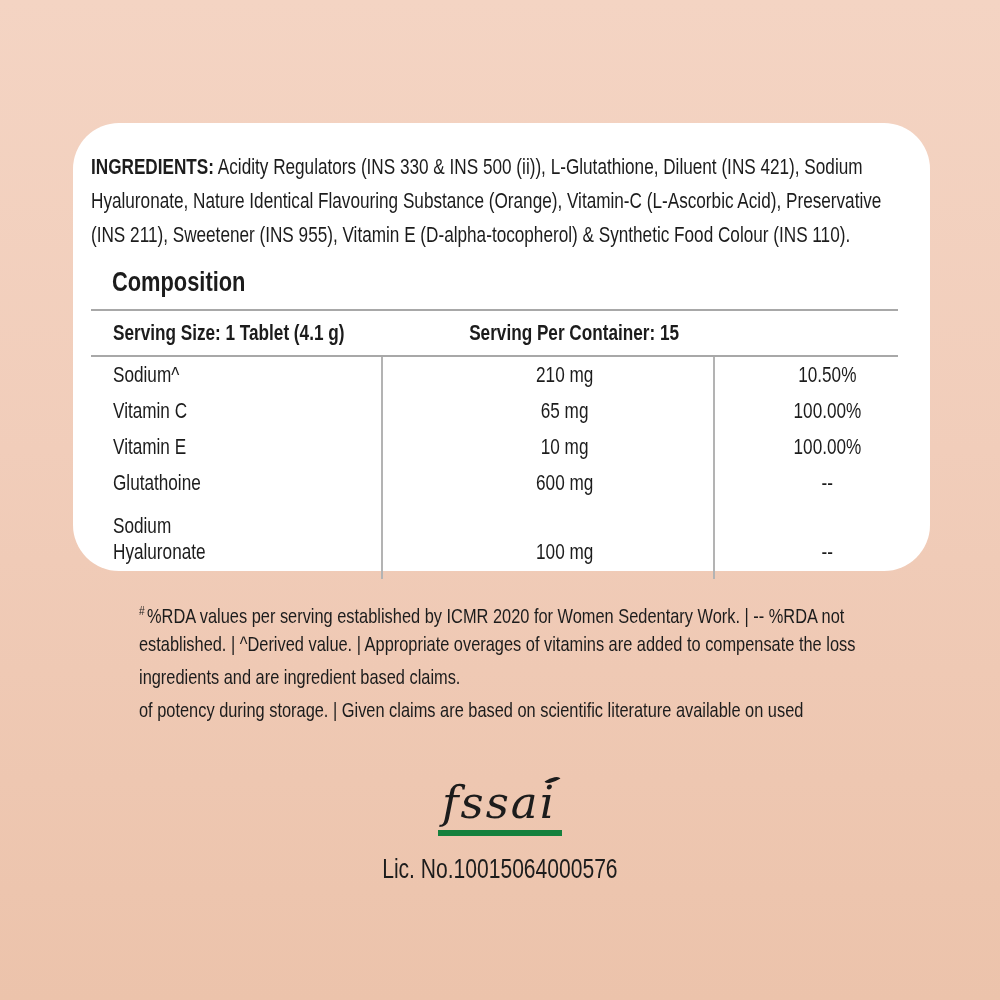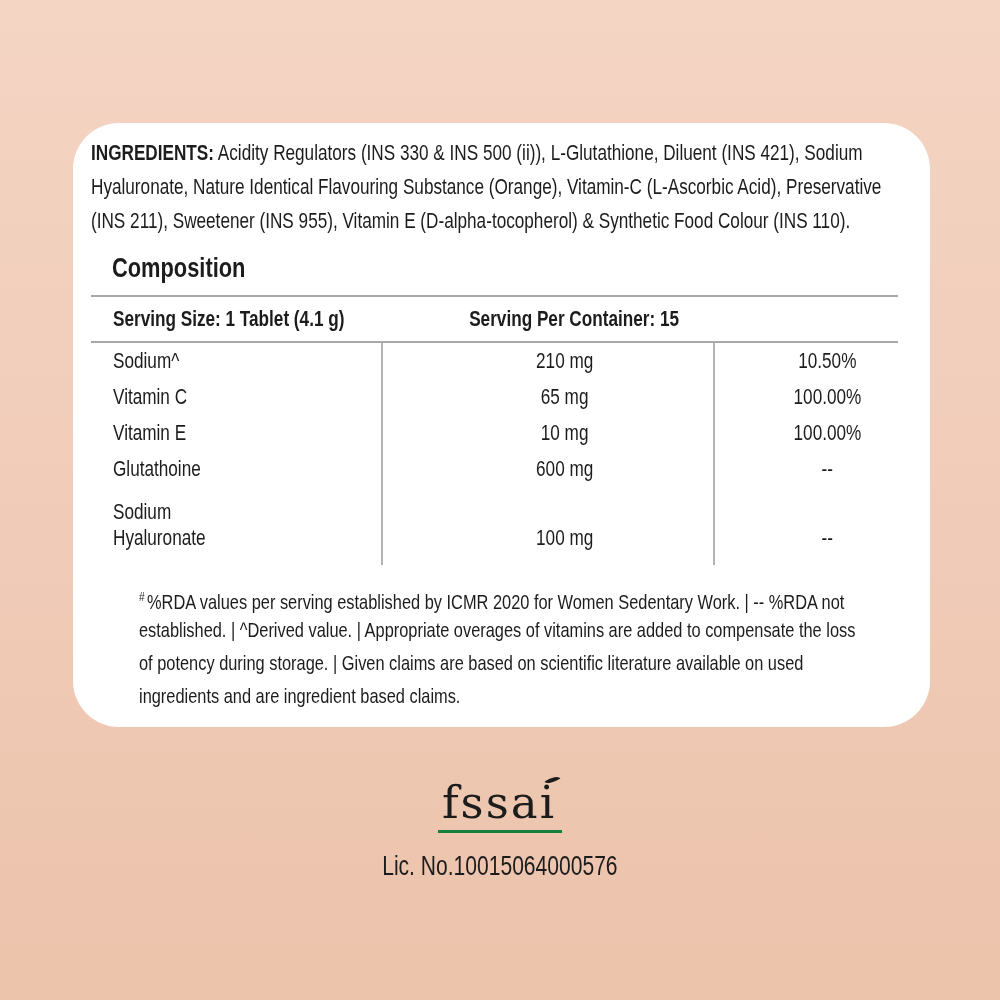--- a/index.html
+++ b/index.html
@@ -6,24 +6,24 @@
   html, body {
     width: 1000px; height: 1000px;
     font-family: "Liberation Sans", sans-serif;
     color: #1c1c1c;
     background: linear-gradient(180deg, #f4d4c3 0%, #f1cdba 45%, #ecc3ab 100%);
     overflow: hidden;
   }
   .card {
     position: absolute;
     left: 73px; top: 123px;
-    width: 857px; height: 604px;
+    width: 857px; height: 448px;
     background: #ffffff;
     border-radius: 46px;
-    padding: 13px 32px 12px 18px;
+    padding: 27px 32px 12px 18px;
   }
   
   .cx { display: inline-block; white-space: nowrap; transform: scaleX(0.78); }
   .ol { transform-origin: 0 50%; }
   .oc { transform-origin: 50% 50%; }
   .or { transform-origin: 100% 50%; }
   .b  { font-weight: 700; }
 
   .ingredients { font-size: 22px; font-weight: 500; }
   .ingredients .line { height: 34px; line-height: 34px; }
@@ -59,25 +59,26 @@
 
   .footnote { margin-top: 15px; font-size: 21px; font-weight: 500; margin-left: 48px; }
   .footnote .line { height: 33px; line-height: 33px; }
   .footnote sup { font-size: 13px; vertical-align: super; padding-right: 3px; }
 
   .footer-block { position: absolute; left: 0; top: 778px; width: 1000px; text-align: center; }
   .fssai-logo {
     display: inline-block;
     position: relative;
     font-family: "DejaVu Serif", serif;
+    font-style: italic;
     font-size: 45px;
     letter-spacing: 2px;
     line-height: 50px;
     padding: 0 6px 2px 4px;
-    border-bottom: 3px solid #15803d;
+    border-bottom: 6px solid #15803d;
   }
   .leaf-icon {
     position: absolute;
     top: -1px; right: 2px;
     width: 15px; height: 6px;
     background: #1c1c1c;
     border-radius: 0 100% 0 100%;
     transform: rotate(-32deg);
   }
   .lic-no { margin-top: 16px; font-size: 27px; font-weight: 400; height: 34px; line-height: 34px; }
@@ -136,22 +137,22 @@
 Hyaluronate</span></td>
       <td class="col2 mid val"><span class="cx oc">100 mg</span></td>
       <td class="col3 mid val"><span class="cx oc">--</span></td>
     </tr>
   </tbody>
     </table>
 
   <div class="footnote">
     <div class="line"><span class="cx ol"><sup>#</sup><span>%RDA values per serving established by ICMR 2020 for Women Sedentary Work. | -- %RDA not</span></span></div>
     <div class="line"><span class="cx ol">established. | ^Derived value. | Appropriate overages of vitamins are added to compensate the loss</span></div>
+    <div class="line"><span class="cx ol">ingredients and are ingredient based claims.</span></div>
     <div class="line"><span class="cx ol">of potency during storage. | Given claims are based on scientific literature available on used</span></div>
-    <div class="line"><span class="cx ol">ingredients and are ingredient based claims.</span></div>
   </div>
 
 </div>
 
 <div class="footer-block">
   <div>
     <span class="fssai-logo"><span>fssai</span><span class="leaf-icon"></span></span>
   </div>
   <div class="lic-no"><span class="cx oc">Lic. No.10015064000576</span></div>
 </div>

